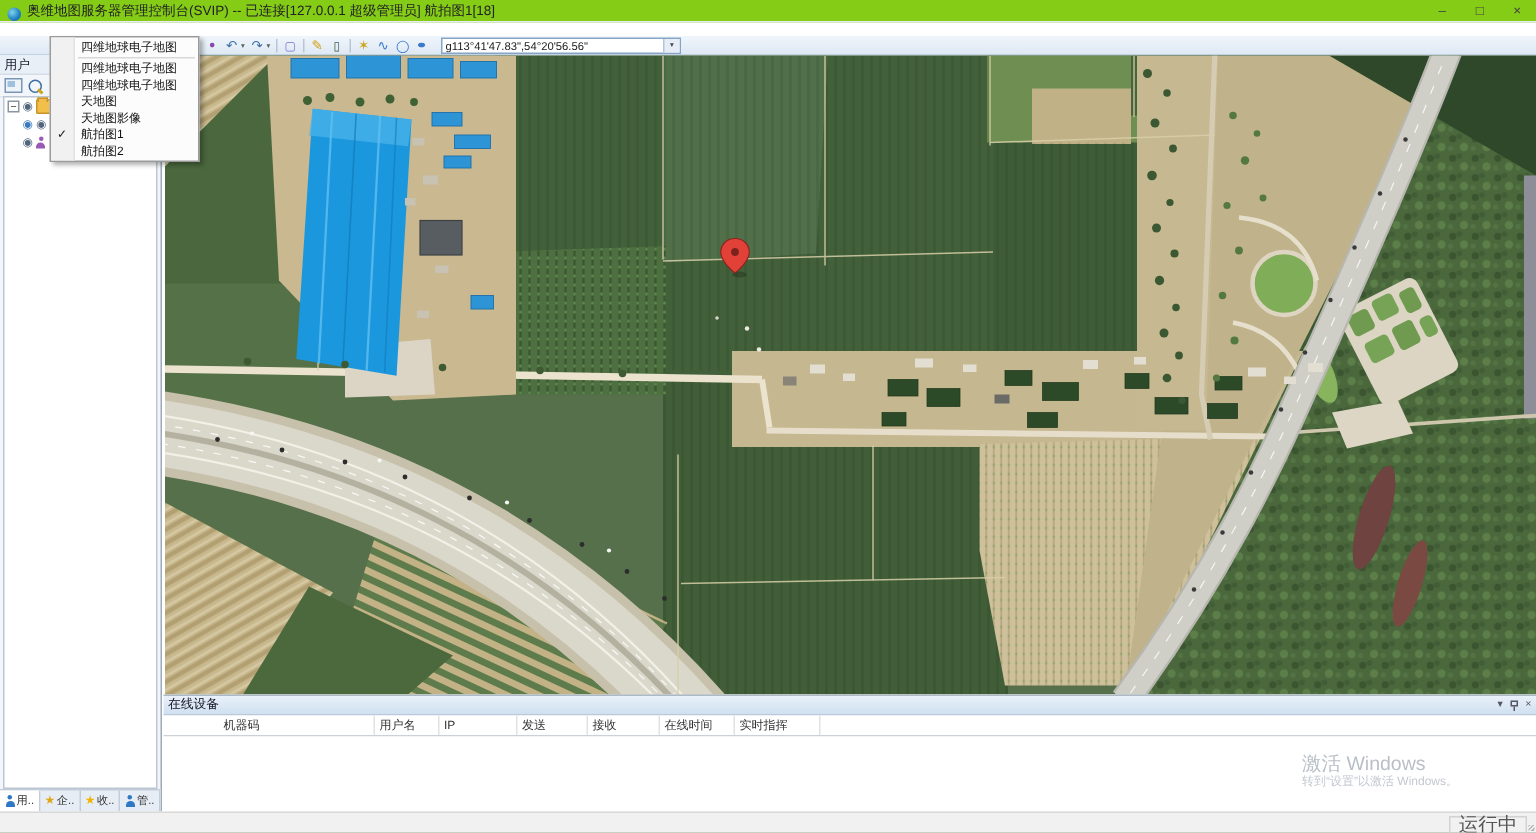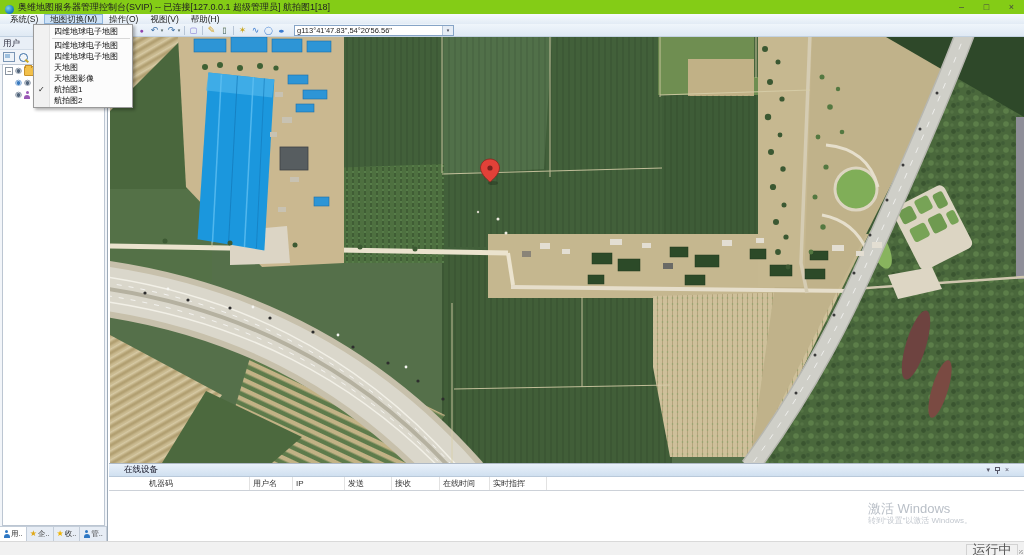--- a/index.html
+++ b/index.html
@@ -70,21 +70,21 @@
 
   
   .dropdown{position:absolute;left:33px;top:24px;width:98px;background:#fcfcfc;border:1px solid #9a9a9a;box-shadow:2px 2px 3px rgba(0,0,0,.3);z-index:50;padding:1px 0;}
   .dropdown:before{content:"";position:absolute;left:0;top:0;bottom:0;width:15px;background:#f1f1f1;border-right:1px solid #e2e2e2;}
   .dd-item{position:relative;height:11px;line-height:11px;font-size:8px;color:#111;padding-left:20px;white-space:nowrap;}
   .dd-check{position:absolute;left:4px;top:0;font-size:8px;color:#222;}
   .dd-sep{height:1px;background:#d8d8d8;margin:1px 2px 1px 18px;position:relative;}
 
   
   .device-panel{position:absolute;left:109px;top:463px;width:915px;height:78px;background:#fff;border-top:1px solid #aeb9c6;box-sizing:border-box;}
-  .dp-caption{height:12px;background:linear-gradient(#e9f1fa,#d0e0f0);border-bottom:1px solid #b9c9da;display:flex;align-items:center;padding:0 15px;}
+  .dp-caption{height:12px;background:linear-gradient(#e9f1fa,#d0e0f0);border-bottom:1px solid #b9c9da;display:flex;align-items:center;padding:0 3px;}
   .dp-title{font-size:8.5px;color:#112;}
   .dp-caption-btns{margin-left:auto;display:flex;gap:5px;align-items:center;}
   .dp-cbtn{font-size:7px;color:#556;line-height:10px;}
   .pin-glyph{display:inline-block;width:5px;height:7px;position:relative;}
   .pin-glyph:before{content:"";position:absolute;left:0;top:0;width:5px;height:4px;border:1px solid #556;box-sizing:border-box;}
   .pin-glyph:after{content:"";position:absolute;left:2px;top:4px;width:1px;height:3px;background:#556;}
   .dp-header{height:13px;display:flex;border-bottom:1px solid #ccd1d8;background:#fff;padding-left:37px;}
   .dp-col{font-size:8px;color:#333;line-height:13px;padding-left:3px;border-right:1px solid #e2e2e2;box-sizing:border-box;white-space:nowrap;overflow:hidden;}
   .c0{width:104px}.c1{width:43px}.c2{width:52px}.c3{width:47px}.c4{width:48px}.c5{width:50px}.c6{width:57px}
   .dp-body{position:relative;height:52px;background:#fff;}
@@ -105,27 +105,20 @@
   <div class="titlebar">
     <span class="app-icon"></span>
     <span class="title-text">奥维地图服务器管理控制台(SVIP) -- 已连接[127.0.0.1 超级管理员]  航拍图1[18]</span>
     <span class="win-controls">
       <span class="win-btn">–</span>
       <span class="win-btn">□</span>
       <span class="win-btn">×</span>
     </span>
   </div>
 
-  <div class="menubar">
-    <span class="menu-item-top">系统(S)</span>
-    <span class="menu-item-top active">地图切换(M)</span>
-    <span class="menu-item-top">操作(O)</span>
-    <span class="menu-item-top">视图(V)</span>
-    <span class="menu-item-top">帮助(H)</span>
-  </div>
 
   <div class="toolbar">
     <span class="tb-grip"></span>
     <span class="tb-btn g-dot">●</span>
     <span class="tb-btn g-undo">↶</span>
     <span class="tb-caret">▾</span>
     <span class="tb-btn g-redo">↷</span>
     <span class="tb-caret">▾</span>
     <span class="tb-sep"></span>
     <span class="tb-btn g-rect">▢</span>

